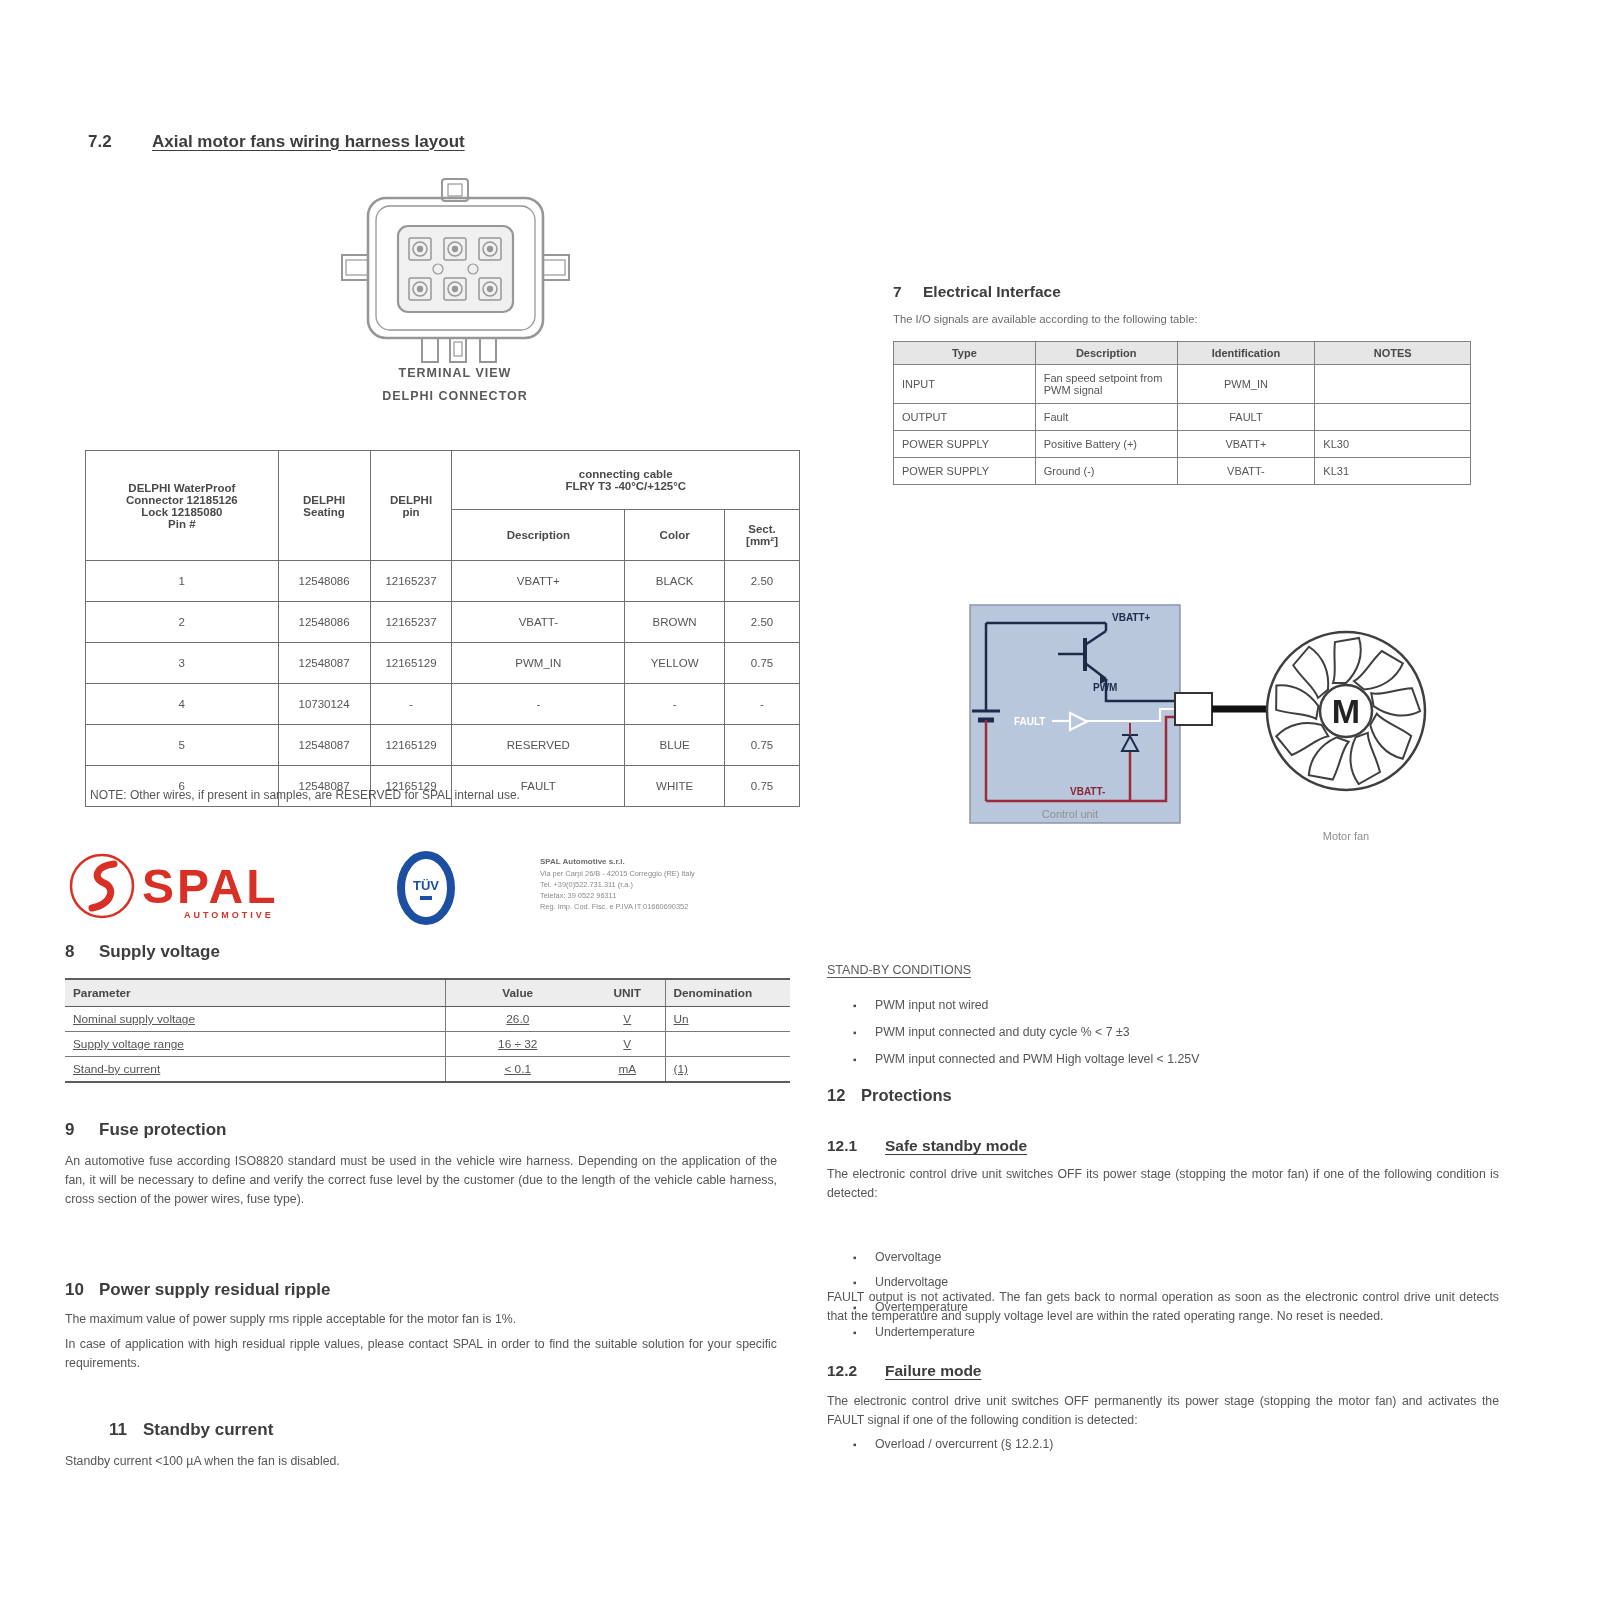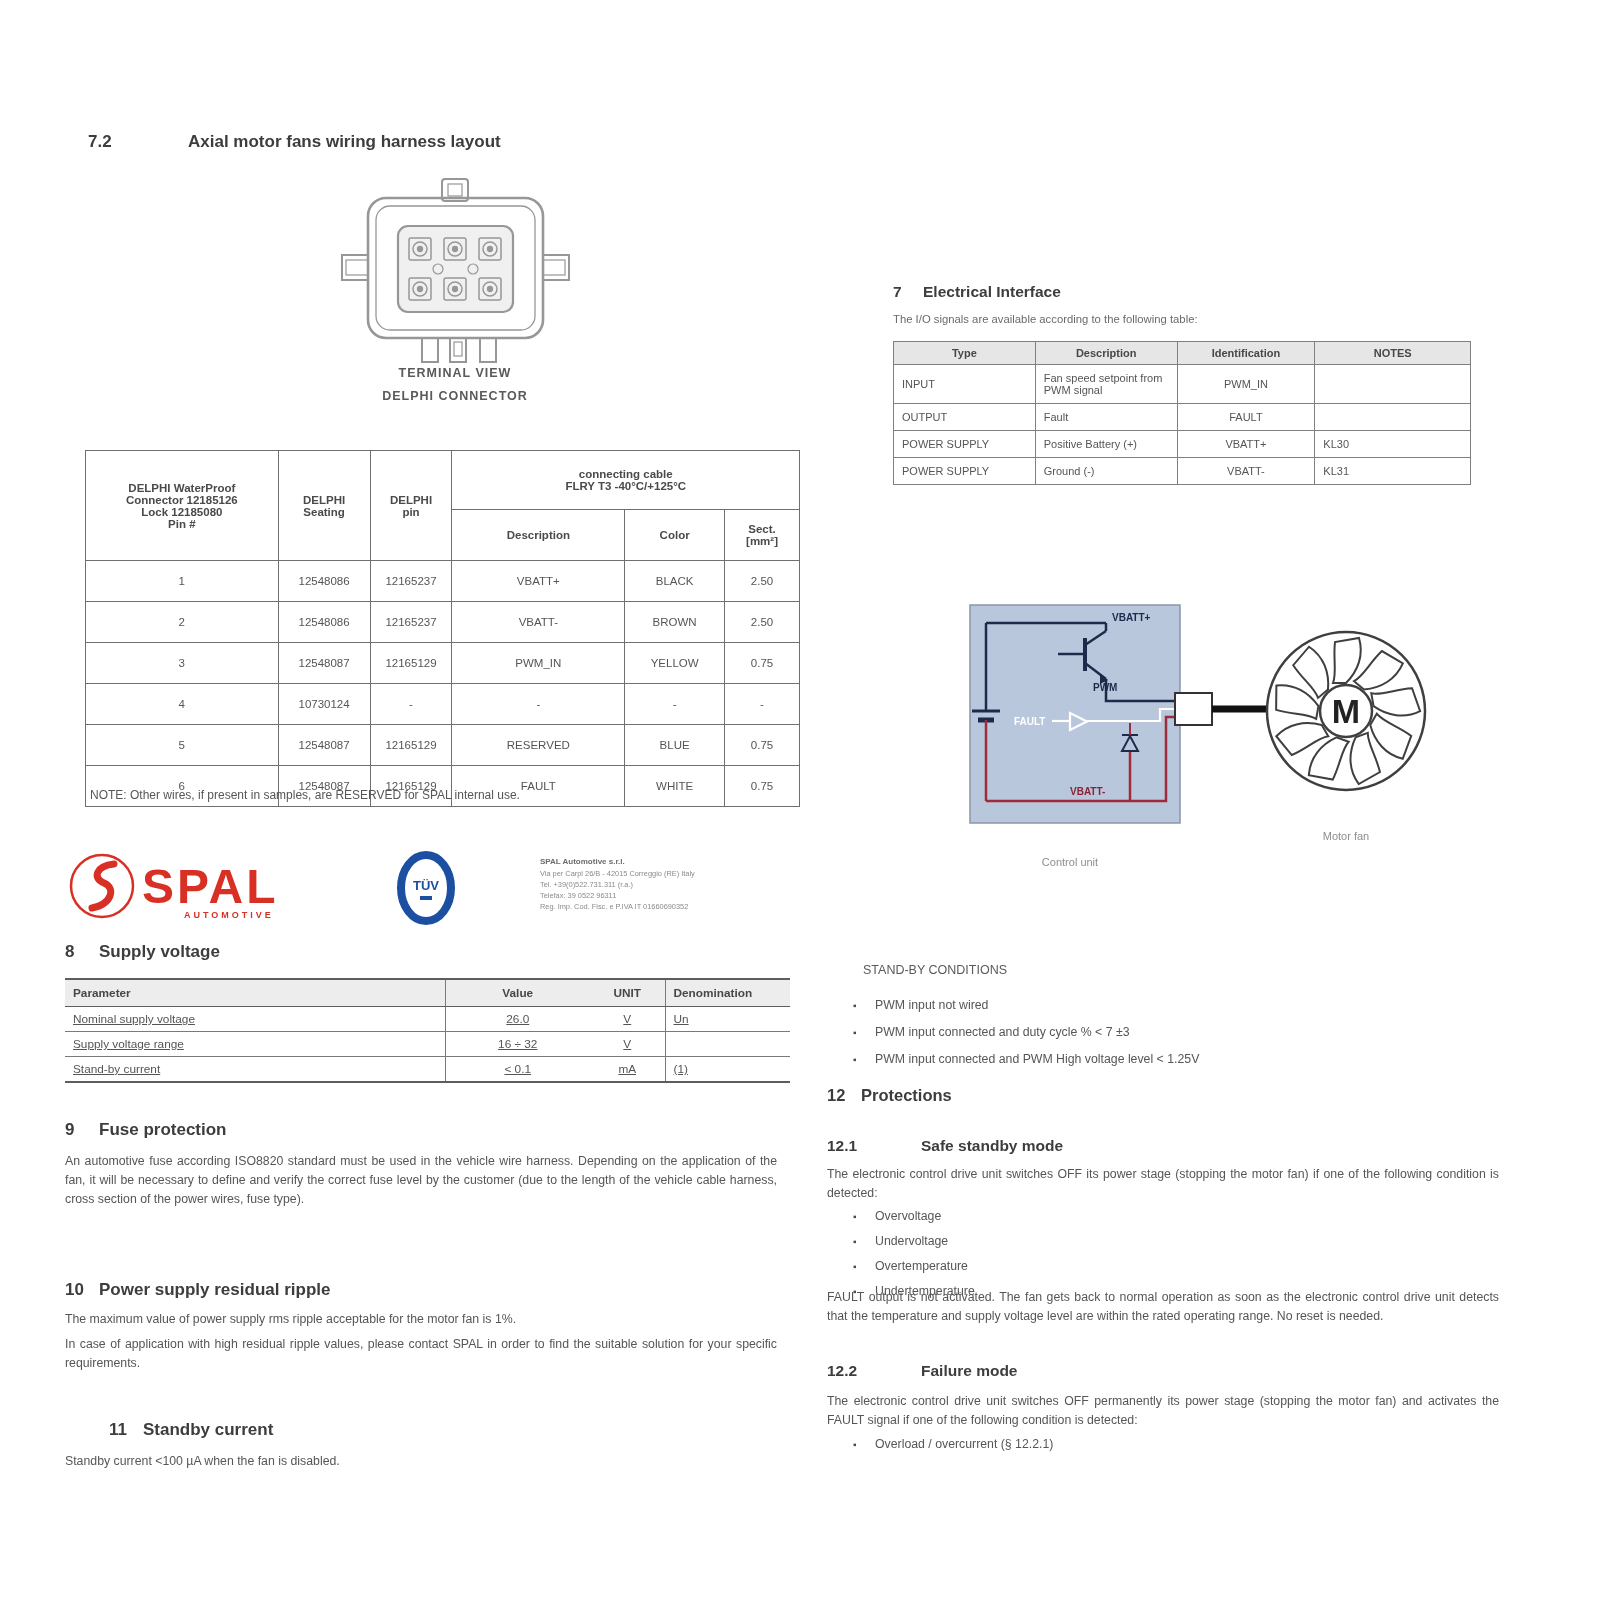--- a/index.html
+++ b/index.html
@@ -1,21 +1,21 @@
 <!DOCTYPE html>
 <html><head>
 <meta charset="utf-8">
 <style>
   html,body{margin:0;padding:0;background:#fff;}
   #page{position:relative;width:1600px;height:1600px;background:#ffffff;overflow:hidden;
         font-family:"Liberation Sans", sans-serif;color:#4f4f4f;}
   .abs{position:absolute;}
   .h1{font-size:17px;font-weight:bold;color:#3d3d3d;}
   .h1 .num{display:inline-block;}
-  .u{text-underline-offset:3px;margin-left:36px;}
+  .u{text-decoration:underline;text-underline-offset:3px;}
   .body-txt{font-size:12.3px;line-height:1.55;text-align:justify;color:#565656;}
   .small-cap{font-size:12.5px;font-weight:bold;color:#5a5a5a;text-align:center;letter-spacing:1px;}
   table{border-collapse:collapse;}
   .pin-table{width:715px;font-size:11.5px;color:#555;}
   .pin-table th,.pin-table td{border:1.4px solid #6f6f6f;text-align:center;vertical-align:middle;padding:3px 4px;}
   .pin-table th{font-weight:bold;color:#4a4a4a;}
   .pin-table td{height:34px;}
   .elec-table{width:578px;font-size:11px;color:#555;}
   .elec-table th{background:#e6e6e6;border:1.2px solid #808080;font-weight:bold;padding:5px 4px;color:#474747;}
   .elec-table td{border:1.2px solid #808080;padding:7px 8px;text-align:left;vertical-align:middle;}
@@ -350,40 +350,40 @@
         <use href="#blade" transform="rotate(160)"></use>
         <use href="#blade" transform="rotate(200)"></use>
         <use href="#blade" transform="rotate(240)"></use>
         <use href="#blade" transform="rotate(280)"></use>
         <use href="#blade" transform="rotate(320)"></use>
       </g>
       <circle cx="416" cy="128" r="26" fill="#ffffff" stroke="#3f3f3f" stroke-width="2.5"></circle>
       <text x="416" y="140" font-size="34" font-weight="bold" fill="#222" text-anchor="middle">M</text>
     </g>
   </svg>
-  <div class="abs cap-grey" style="left:985px;top:856px;width:170px;">Control unit</div>
+  <div class="abs cap-grey" style="left:985px;top:808px;width:170px;">Control unit</div>
   <div class="abs cap-grey" style="left:1261px;top:830px;width:170px;">Motor fan</div>
 
   <div class="abs u" style="left:827px;top:963px;font-size:12.5px;color:#5a5a5a;">STAND-BY CONDITIONS</div>
   <div class="abs" style="left:827px;top:992px;width:672px;">
     <div class="bullet" style="line-height:27px;">PWM input not wired</div>
     <div class="bullet" style="line-height:27px;">PWM input connected and duty cycle % &lt; 7 ±3</div>
     <div class="bullet" style="line-height:27px;">PWM input connected and PWM High voltage level &lt; 1.25V</div>
   </div>
 
   <div class="abs" style="left:827px;top:1086px;font-size:16.5px;font-weight:bold;color:#3d3d3d;">
     <span class="num" style="display:inline-block;width:34px;">12</span><span>Protections</span>
   </div>
 
   <div class="abs" style="left:827px;top:1137px;font-size:15.5px;font-weight:bold;color:#3d3d3d;">
     <span class="num" style="display:inline-block;width:58px;">12.1</span><span class="u">Safe standby mode</span>
   </div>
   <div class="abs body-txt" style="left:827px;top:1165px;width:672px;">The electronic control drive unit switches OFF its power stage (stopping the motor fan) if one of the following condition is detected:</div>
   <div class="abs" style="left:827px;top:1204px;width:672px;">
-    <div class="bullet" style="line-height:25px;">Overvoltage</div>
+    <div class="bullet" style="line-height:25px;margin-top:41px;">Overvoltage</div>
     <div class="bullet" style="line-height:25px;">Undervoltage</div>
     <div class="bullet" style="line-height:25px;">Overtemperature</div>
     <div class="bullet" style="line-height:25px;">Undertemperature</div>
   </div>
   <div class="abs body-txt" style="left:827px;top:1288px;width:672px;">FAULT output is not activated. The fan gets back to normal operation as soon as the electronic control drive unit detects that the temperature and supply voltage level are within the rated operating range. No reset is needed.</div>
 
   <div class="abs" style="left:827px;top:1362px;font-size:15.5px;font-weight:bold;color:#3d3d3d;">
     <span class="num" style="display:inline-block;width:58px;">12.2</span><span class="u">Failure mode</span>
   </div>
   <div class="abs body-txt" style="left:827px;top:1392px;width:672px;">The electronic control drive unit switches OFF permanently its power stage (stopping the motor fan) and activates the FAULT signal if one of the following condition is detected:</div>

